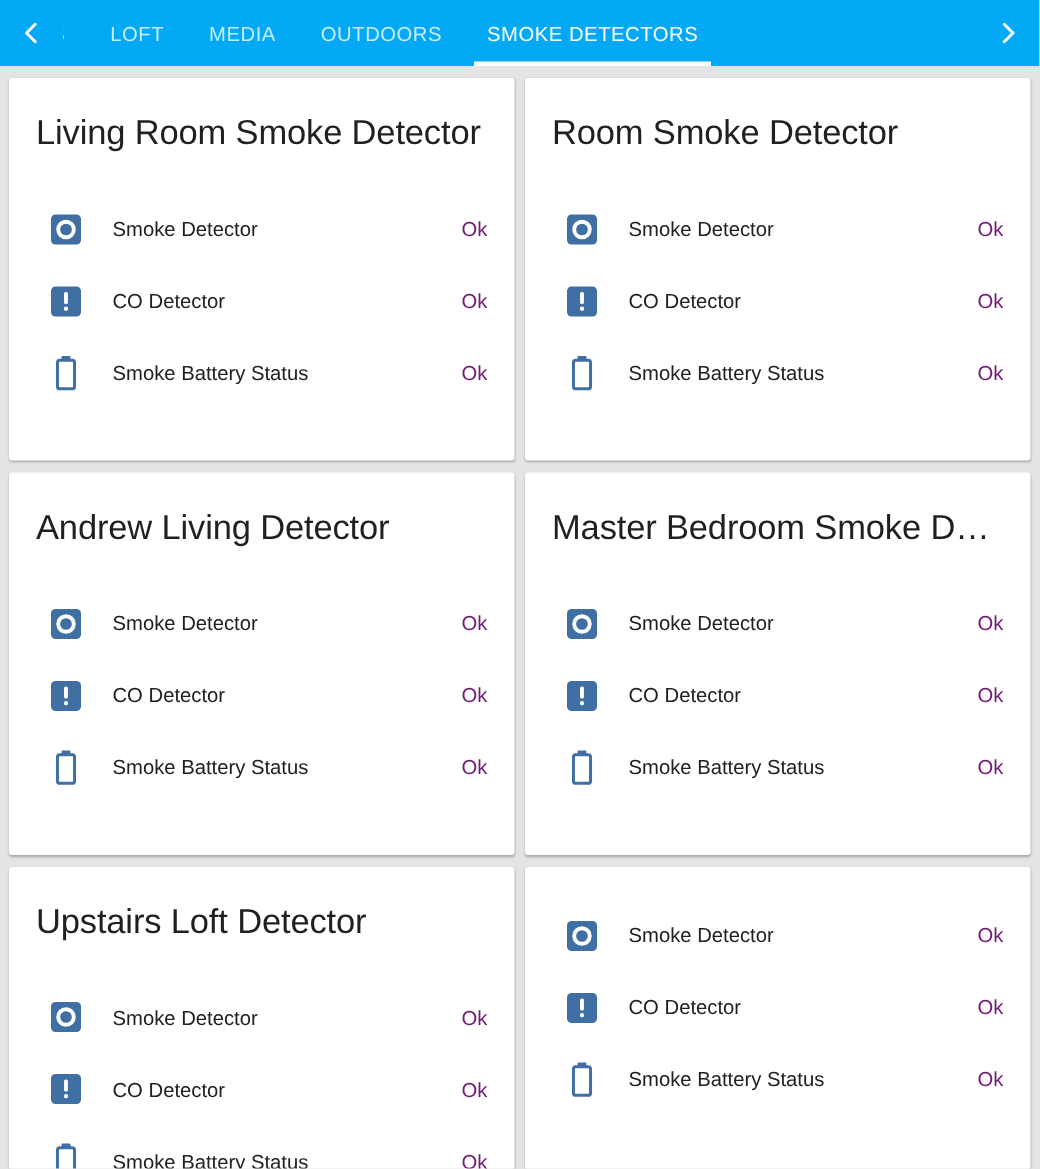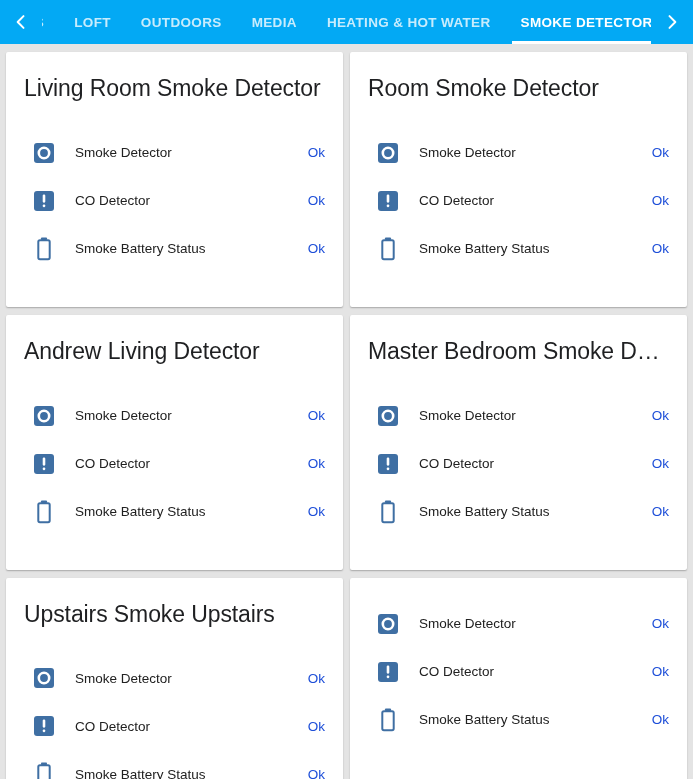--- a/index.html
+++ b/index.html
@@ -50,21 +50,21 @@
 
   .tab {
     position: relative;
     display: flex;
     align-items: center;
     justify-content: flex-start;
     padding: 12px 15px;
     white-space: nowrap;
     color: rgba(255,255,255,0.78);
     font-size: 13.5px;
-    font-weight: bold;
+    font-weight: normal;
     letter-spacing: 0.35px;
     cursor: pointer;
     user-select: none;
     flex: 0 0 auto;
   }
 
   .tab.clipped {
     padding-left: 0;
     margin-left: -12px;
     overflow: hidden;
@@ -140,21 +140,21 @@
     font-size: 13.5px;
     color: #212121;
     white-space: nowrap;
     overflow: hidden;
     text-overflow: ellipsis;
   }
 
   .row-state {
     flex: 0 0 auto;
     font-size: 13.5px;
-    color: #1d4ed8;
+    color: #701a75;
     padding-left: 10px;
     text-align: center;
   }
 </style>
 </head>
 <body>
 
 <div class="tabbar">
   <div class="tab-arrow">
     <span>
@@ -165,27 +165,24 @@
   </div>
 
   <div class="tabs-scroll">
       <div class="tab clipped">
         <span>:S</span>
       </div>
       <div class="tab">
         <span>LOFT</span>
       </div>
       <div class="tab">
+        <span>MEDIA</span>
+      </div>
+      <div class="tab">
         <span>OUTDOORS</span>
-      </div>
-      <div class="tab">
-        <span>MEDIA</span>
-      </div>
-      <div class="tab">
-        <span>HEATING &amp; HOT WATER</span>
       </div>
       <div class="tab active">
         <span>SMOKE DETECTORS</span>
       </div>
     </div>
 
   <div class="tab-arrow">
     <span>
       <svg width="20" height="20" viewBox="0 0 24 24" fill="none" stroke="currentColor" stroke-width="2.4" stroke-linecap="round" stroke-linejoin="round">
         <polyline points="9 5 16 12 9 19"></polyline>
@@ -333,21 +330,21 @@
               <rect x="9" y="1.4" width="6" height="2.6" rx="0.8" fill="currentColor"></rect>
               <rect x="6.3" y="4.2" width="11.4" height="19" rx="1.6" fill="none" stroke="currentColor" stroke-width="2"></rect>
             </svg>
           </div>
           <div class="row-label">Smoke Battery Status</div>
           <div class="row-state">Ok</div>
         </div>
       </div>
     </div>
     <div class="card">
-      <div class="card-title">Upstairs Smoke Upstairs</div>
+      <div class="card-title">Upstairs Loft Detector</div>
       <div class="rows">
         <div class="row">
           <div class="row-icon">
             <svg width="24" height="24" viewBox="0 0 24 24">
               <rect x="2" y="2" width="20" height="20" rx="3" fill="currentColor"></rect>
               <circle cx="12" cy="12" r="5.2" fill="none" stroke="#ffffff" stroke-width="2.6"></circle>
             </svg>
           </div>
           <div class="row-label">Smoke Detector</div>
           <div class="row-state">Ok</div>

